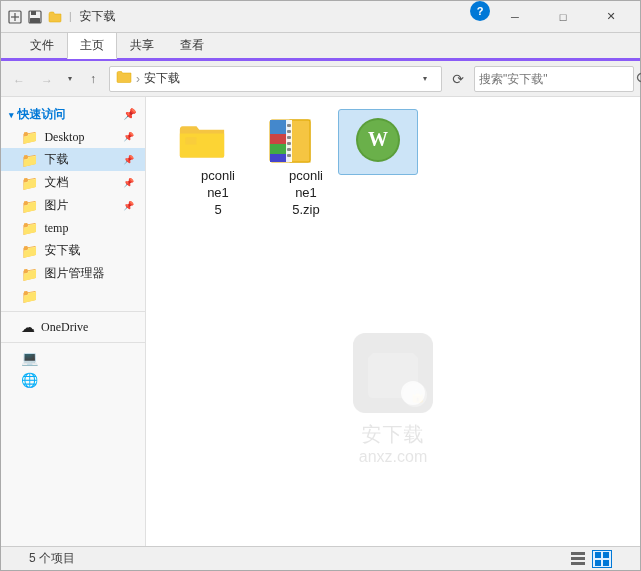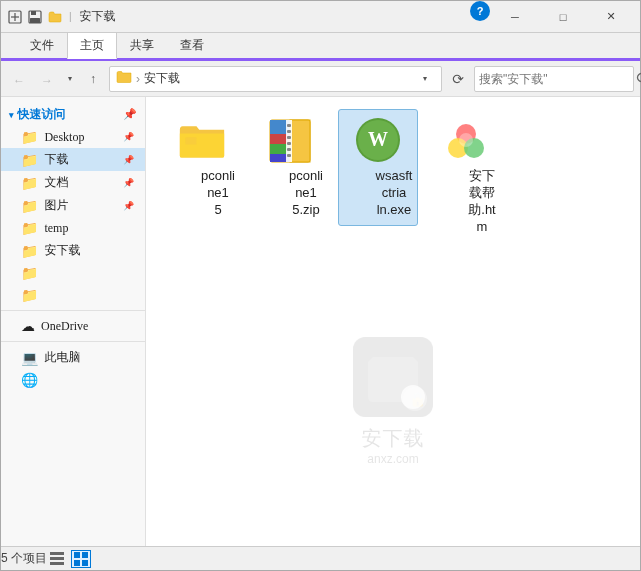--- a/index.html
+++ b/index.html
@@ -301,21 +301,21 @@
       border-radius: 50%;
       opacity: 0.8;
     }
     .watermark-text {
       font-size: 20px;
       color: #555;
       margin-top: 8px;
       letter-spacing: 1px;
     }
     .watermark-sub {
-      font-size: 12px;
+      font-size: 16px;
       color: #555;
     }
 
     .files-grid {
       display: flex;
       flex-wrap: wrap;
       gap: 8px;
       align-items: flex-start;
     }
     .file-item {
@@ -346,21 +346,22 @@
       margin-left: 32px;
     }
 
     
     .statusbar {
       height: 24px;
       background: #f0f0f0;
       border-top: 1px solid #ccc;
       display: flex;
       align-items: center;
-      padding: 0 0;
+      padding: 0 28px;
+      justify-content: space-between;
     }
     .statusbar-text {
       font-size: 12px;
       color: #444;
     }
     .statusbar-views {
       display: flex;
       gap: 4px;
     }
     .view-btn {
@@ -496,38 +497,38 @@
         <span class="sidebar-item-label">temp</span>
       </div>
 
       <div class="sidebar-item">
         <span class="sidebar-item-icon">📁</span>
         <span class="sidebar-item-label">安下载</span>
       </div>
 
       <div class="sidebar-item">
         <span class="sidebar-item-icon">📁</span>
+        <span class="sidebar-item-label">图片管理器</span>
       </div>
 
       <div class="sidebar-item">
         <span class="sidebar-item-icon">📁</span>
       </div>
 
       <div class="sidebar-divider"></div>
 
       <div class="sidebar-item">
         <span class="sidebar-item-icon">☁</span>
         <span class="sidebar-item-label">OneDrive</span>
       </div>
 
       <div class="sidebar-divider"></div>
 
       <div class="sidebar-item">
         <span class="sidebar-item-icon">💻</span>
-        <span class="sidebar-item-label">此电脑</span>
       </div>
 
       <div class="sidebar-item">
         <span class="sidebar-item-icon">🌐</span>
       </div>
     </div>
 
     <div class="file-area">
 
       <div class="watermark">
@@ -586,35 +587,22 @@
 
         <div class="file-item selected">
           <div class="file-icon">
 
             <svg width="48" height="48" viewBox="0 0 48 48">
               <circle cx="24" cy="24" r="22" fill="#5a9e3a"></circle>
               <circle cx="24" cy="24" r="20" fill="#6ab04a"></circle>
               <text x="24" y="30" text-anchor="middle" font-size="20" font-weight="bold" fill="#fff" font-family="serif">W</text>
             </svg>
           </div>
-          <div class="file-label">wsasftctria<br>ln.exe</div>
         </div>
 
-        <div class="file-item">
-          <div class="file-icon">
-
-            <svg width="48" height="48" viewBox="0 0 48 48">
-              <circle cx="24" cy="18" r="10" fill="#ff6b6b" opacity="0.85"></circle>
-              <circle cx="16" cy="32" r="10" fill="#ffd93d" opacity="0.85"></circle>
-              <circle cx="32" cy="32" r="10" fill="#6bcb77" opacity="0.85"></circle>
-              <circle cx="24" cy="24" r="7" fill="#fff" opacity="0.3"></circle>
-            </svg>
-          </div>
-          <div class="file-label">安下载帮<br>助.htm</div>
-        </div>
 
       </div>
     </div>
   </div>
 
   <div class="statusbar">
     <span class="statusbar-text">5 个项目</span>
     <div class="statusbar-views">
       <div class="view-btn">
         <svg width="14" height="14" viewBox="0 0 14 14">

